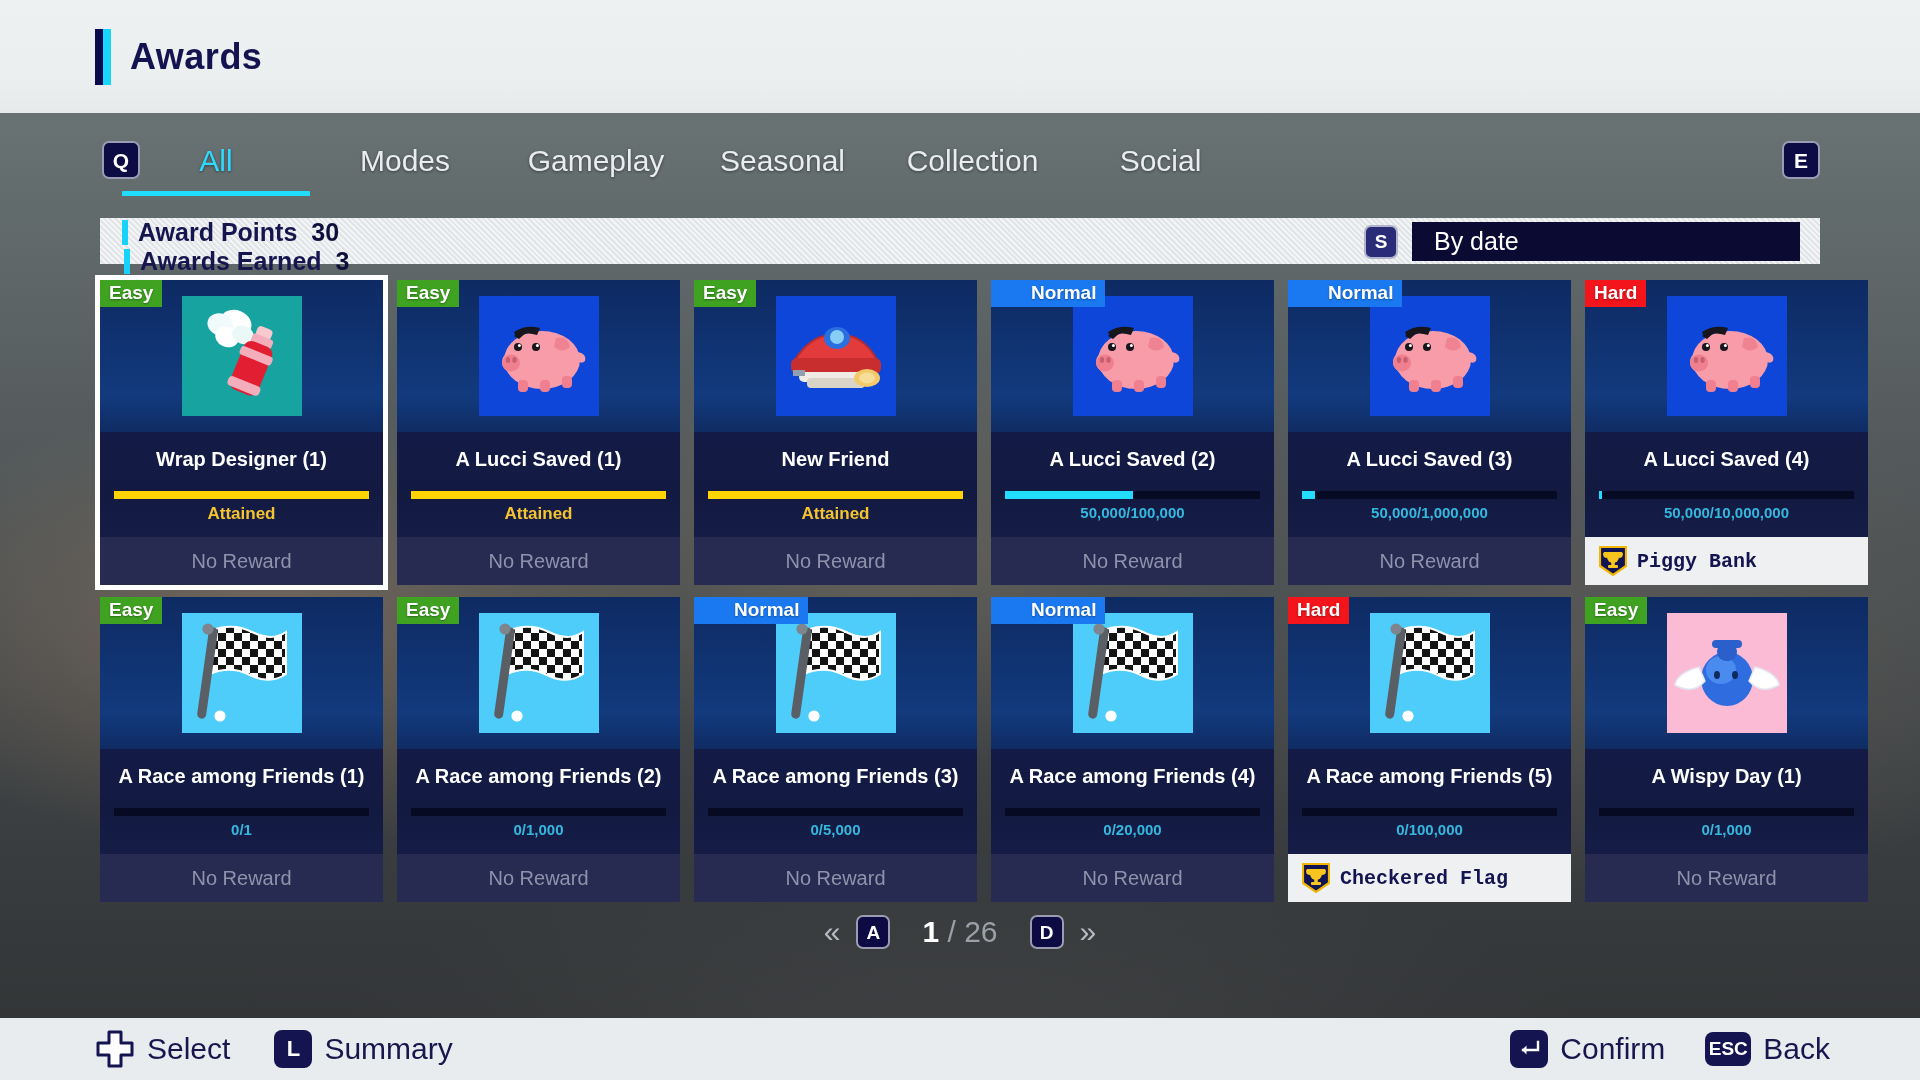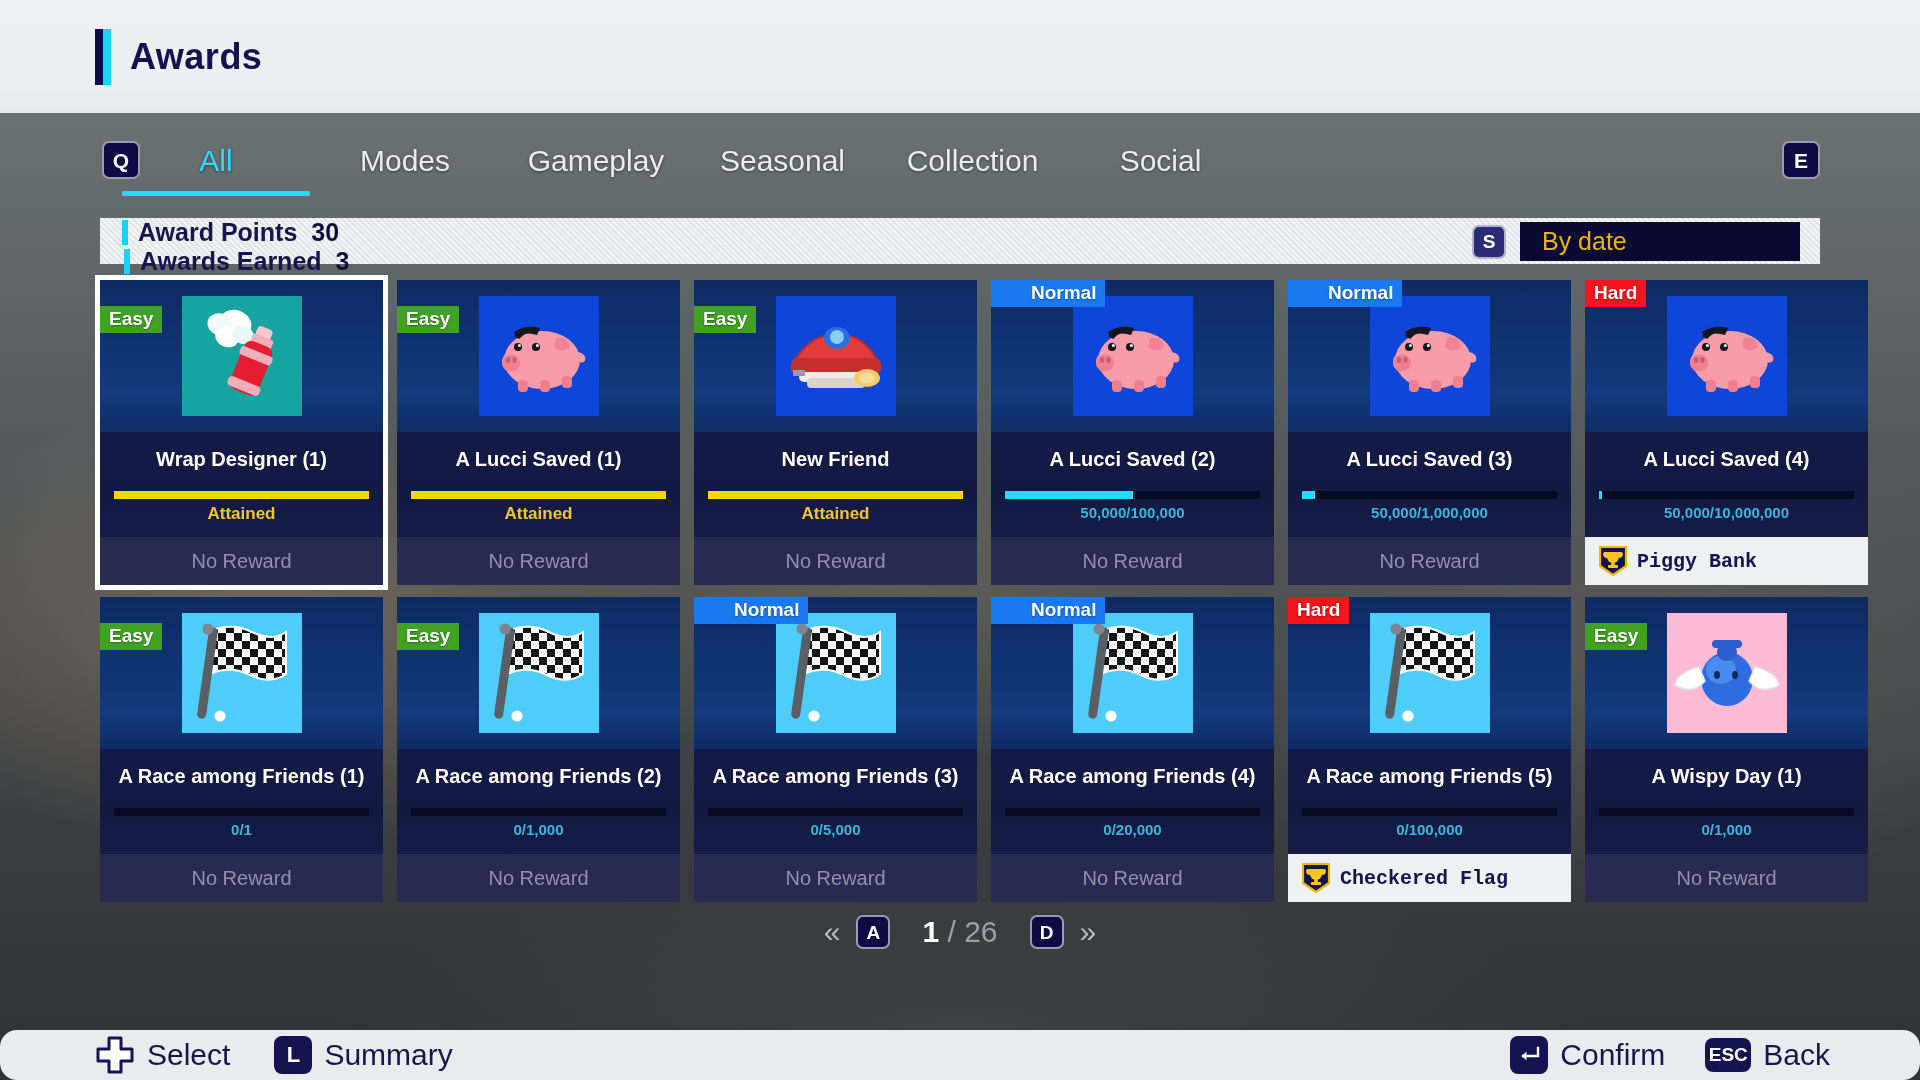--- a/index.html
+++ b/index.html
@@ -78,23 +78,23 @@
   }
   .stat { display:flex; align-items:center; margin-left:22px; }
   .stat .tick { width:6px; height:25px; background:#17d3fb; margin-right:10px; }
   .stat .lbl { font-size:25px; color:#16164f; font-weight:600; }
   .stat .val { font-size:25px; color:#0f0f3c; font-weight:bold; margin-left:14px; }
   .stat + .stat { margin-left:24px; }
 
   .sortwrap { position:absolute; right:20px; top:4px; display:flex; align-items:center; }
   .sort-key { width:34px; height:34px; font-size:19px; background:#2b2c78; border-color:rgba(210,215,225,.8); }
   .sort-box {
-    margin-left:14px; width:280px; height:39px; background:#0b0a33;
+    margin-left:14px; width:388px; height:39px; background:#0b0a33;
     display:flex; align-items:center; padding-left:22px;
-    color:#eab308; font-size:25px;
+    color:#ffffff; font-size:25px;
   }
 
   
   .grid {
     position:absolute; left:100px; top:280px;
     width:1728px;
     display:grid; grid-template-columns:repeat(6,283px);
     gap:12px 14px;
   }
   .card {
@@ -105,21 +105,21 @@
   .card.selected {
     outline:5px solid #ffffff; outline-offset:0;
     box-shadow:0 0 0 2px rgba(0,0,0,.35);
     z-index:3;
   }
   .badge {
     position:absolute; left:0; top:0; z-index:4;
     padding:3px 9px 4px; font-size:19px; font-weight:bold; color:#fff;
     line-height:1.05; text-shadow:0 1px 2px rgba(0,0,0,.35);
   }
-  .badge.easy   { background:#3fa221;margin-top:26px; }
+  .badge.easy   { background:#3fa221; }
   .badge.normal { background:#1a79f0;padding-left:40px; }
   .badge.hard   { background:#f4141b; }
 
   .icon-area {
     position:absolute; left:0; top:0; width:283px; height:152px;
     display:flex; align-items:center; justify-content:center;
   }
   .icon-box { width:120px; height:120px; display:flex; align-items:center; justify-content:center; overflow:hidden; }
   .icon-box.teal { background:#17a3a0; }
   .icon-box.blue { background:#0d46d8; }
@@ -165,22 +165,22 @@
     position:absolute; left:0; top:915px; width:1920px;
     display:flex; align-items:center; justify-content:center; gap:14px;
   }
   .chev { color:#b6bcc4; font-size:30px; line-height:1; padding:0 2px; cursor:pointer; }
   .pgkey { width:34px; height:34px; font-size:19px; }
   .pgnum { font-size:30px; color:#ffffff; font-weight:bold; margin:0 18px; }
   .pgnum .sep, .pgnum .tot { color:#9aa0a8; font-weight:normal; }
 
   
   .actionbar {
-    position:absolute; left:0; bottom:0; width:1920px; height:50px;
-    background:#e9ecee; display:flex; align-items:center;border-radius:17px;
+    position:absolute; left:0; bottom:0; width:1920px; height:62px;
+    background:#e9ecee; display:flex; align-items:center;
   }
   .act { display:flex; align-items:center; cursor:pointer; }
   .act .lab { font-size:30px; color:#17174e; margin-left:12px; }
   .act-left  { margin-left:95px; display:flex; gap:44px; }
   .act-right { margin-left:auto; margin-right:90px; display:flex; gap:40px; }
   .bkey {
     display:inline-flex; align-items:center; justify-content:center;
     background:#141450; color:#fff; border-radius:8px; font-weight:bold;
   }
   .bkey.sq   { width:38px; height:38px; font-size:22px; }

